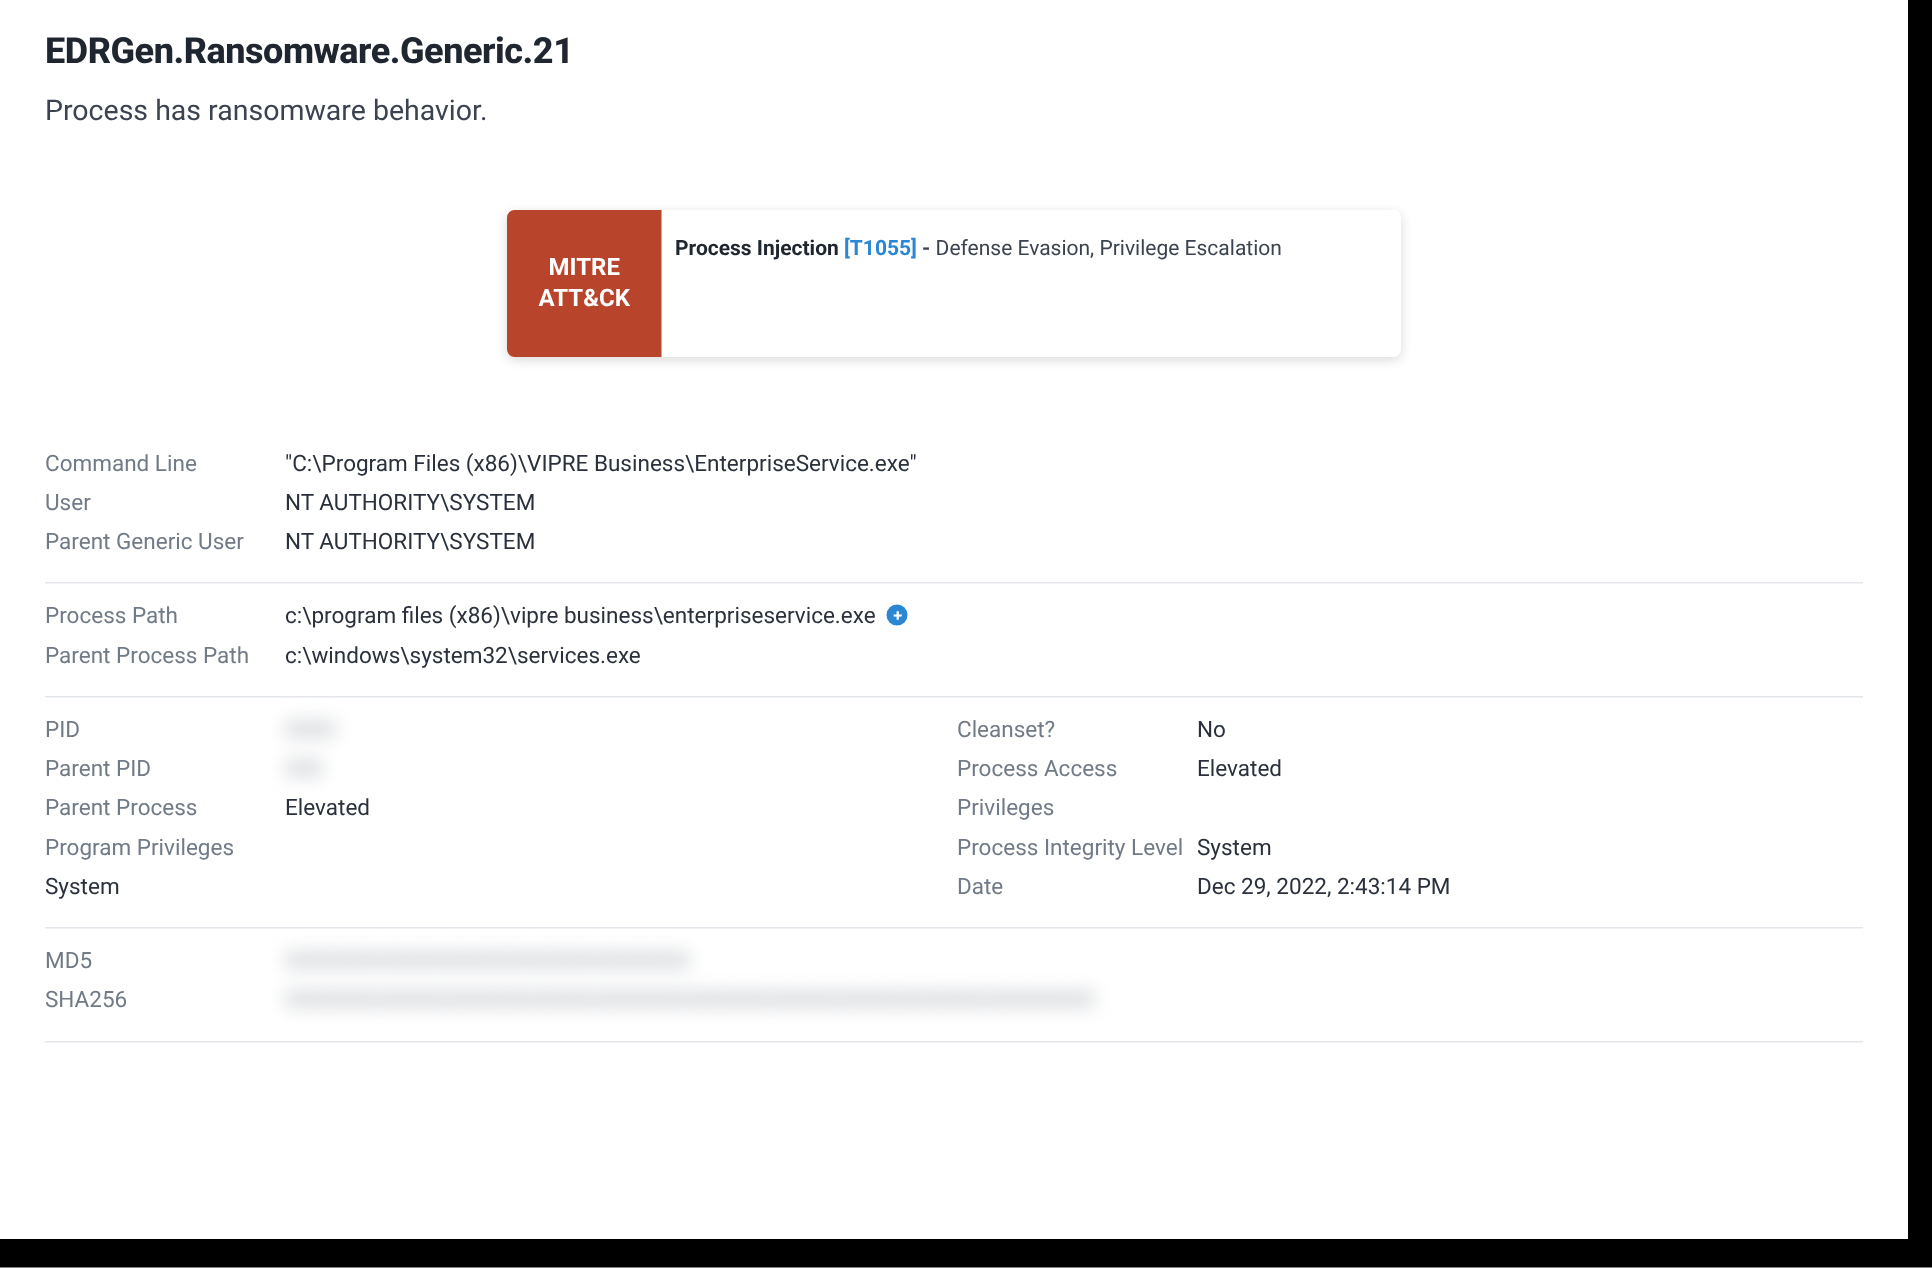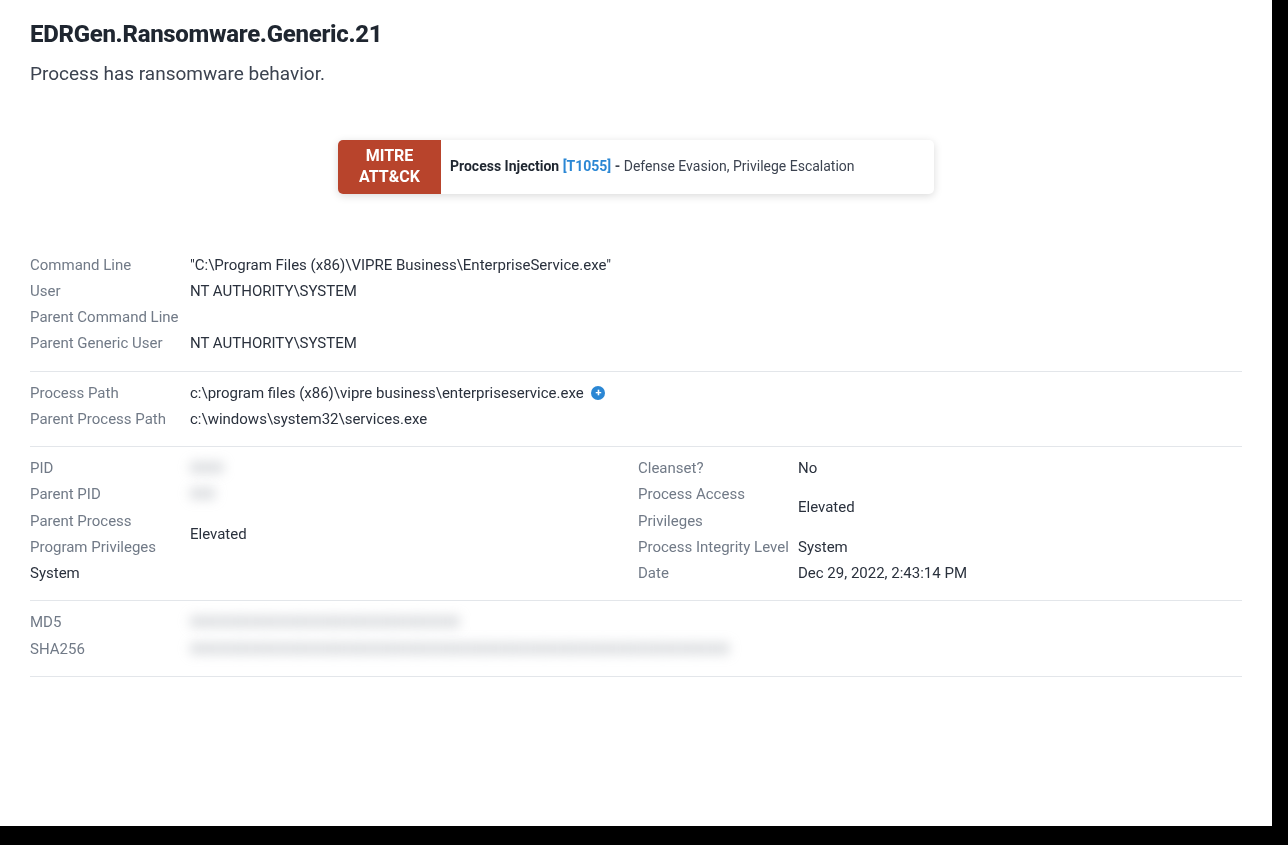--- a/index.html
+++ b/index.html
@@ -42,21 +42,21 @@
   .mitre-badge {
     background: #b8442c;
     color: #fff;
     font-weight: 700;
     font-size: 16px;
     width: 103px;
     display: flex;
     flex-direction: column;
     align-items: center;
     justify-content: center;
-    padding: 6px 10px;
+    padding: 28px 10px;
     text-align: center;
     line-height: 1.3;
   }
   .mitre-body {
     padding: 16px 9px;
     flex: 1;
     font-size: 14px;
     color: #3c4350;
     line-height: 1.45;
   }
@@ -72,21 +72,21 @@
   .section {
     padding: 8px 0 14px 0;
   }
   .divider {
     border: none;
     border-top: 1px solid #e3e6ea;
     margin: 0;
   }
   .row {
     display: flex;
-    align-items: center;
+    align-items: flex-start;
     line-height: 1.75;
   }
   .label {
     width: 160px;
     flex-shrink: 0;
     font-size: 15px;
     color: #717a87;
   }
   .value {
     font-size: 15px;
@@ -145,24 +145,20 @@
   <div class="section">
     <div class="row">
       <div class="label">Command Line</div>
       <div class="value">"C:\Program Files (x86)\VIPRE Business\EnterpriseService.exe"</div>
     </div>
     <div class="row">
       <div class="label">User</div>
       <div class="value">NT AUTHORITY\SYSTEM</div>
     </div>
     <div class="row">
-      <div class="label">Parent Command Line</div>
-      <div class="value"></div>
-    </div>
-    <div class="row">
       <div class="label">Parent Generic User</div>
       <div class="value">NT AUTHORITY\SYSTEM</div>
     </div>
   </div>
 
   <hr class="divider">
 
   <div class="section">
     <div class="row">
       <div class="label">Process Path</div>

